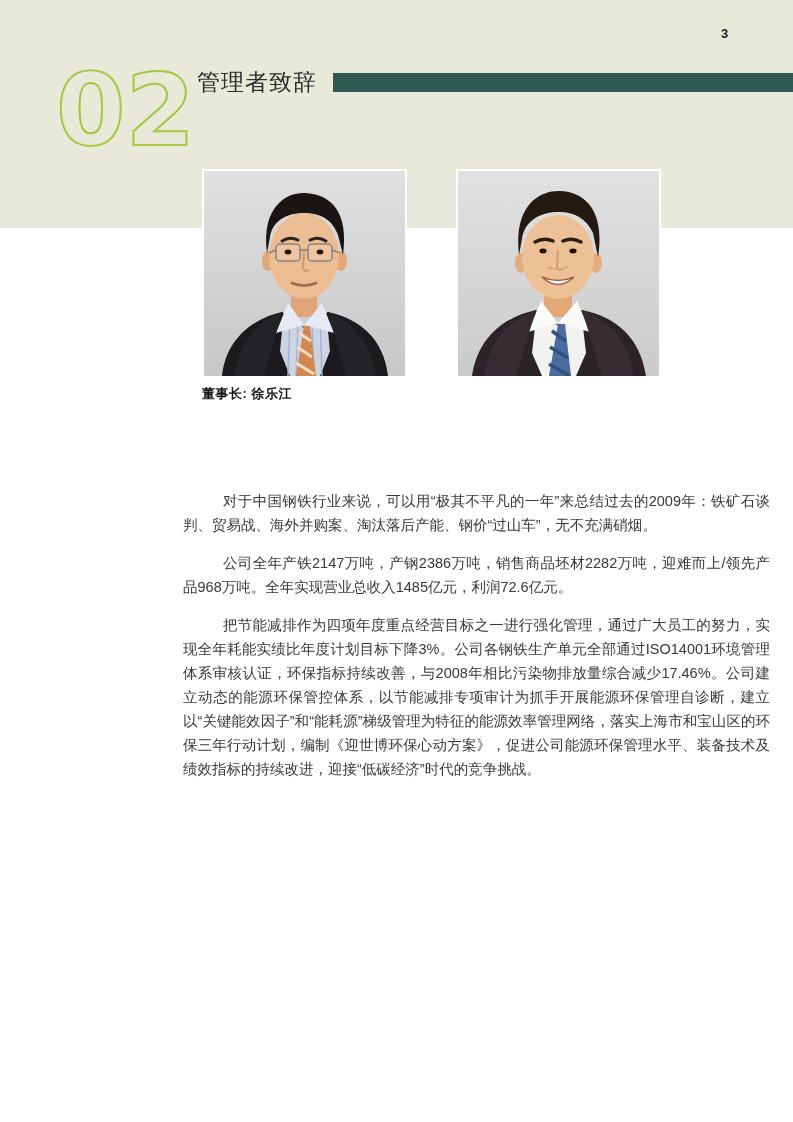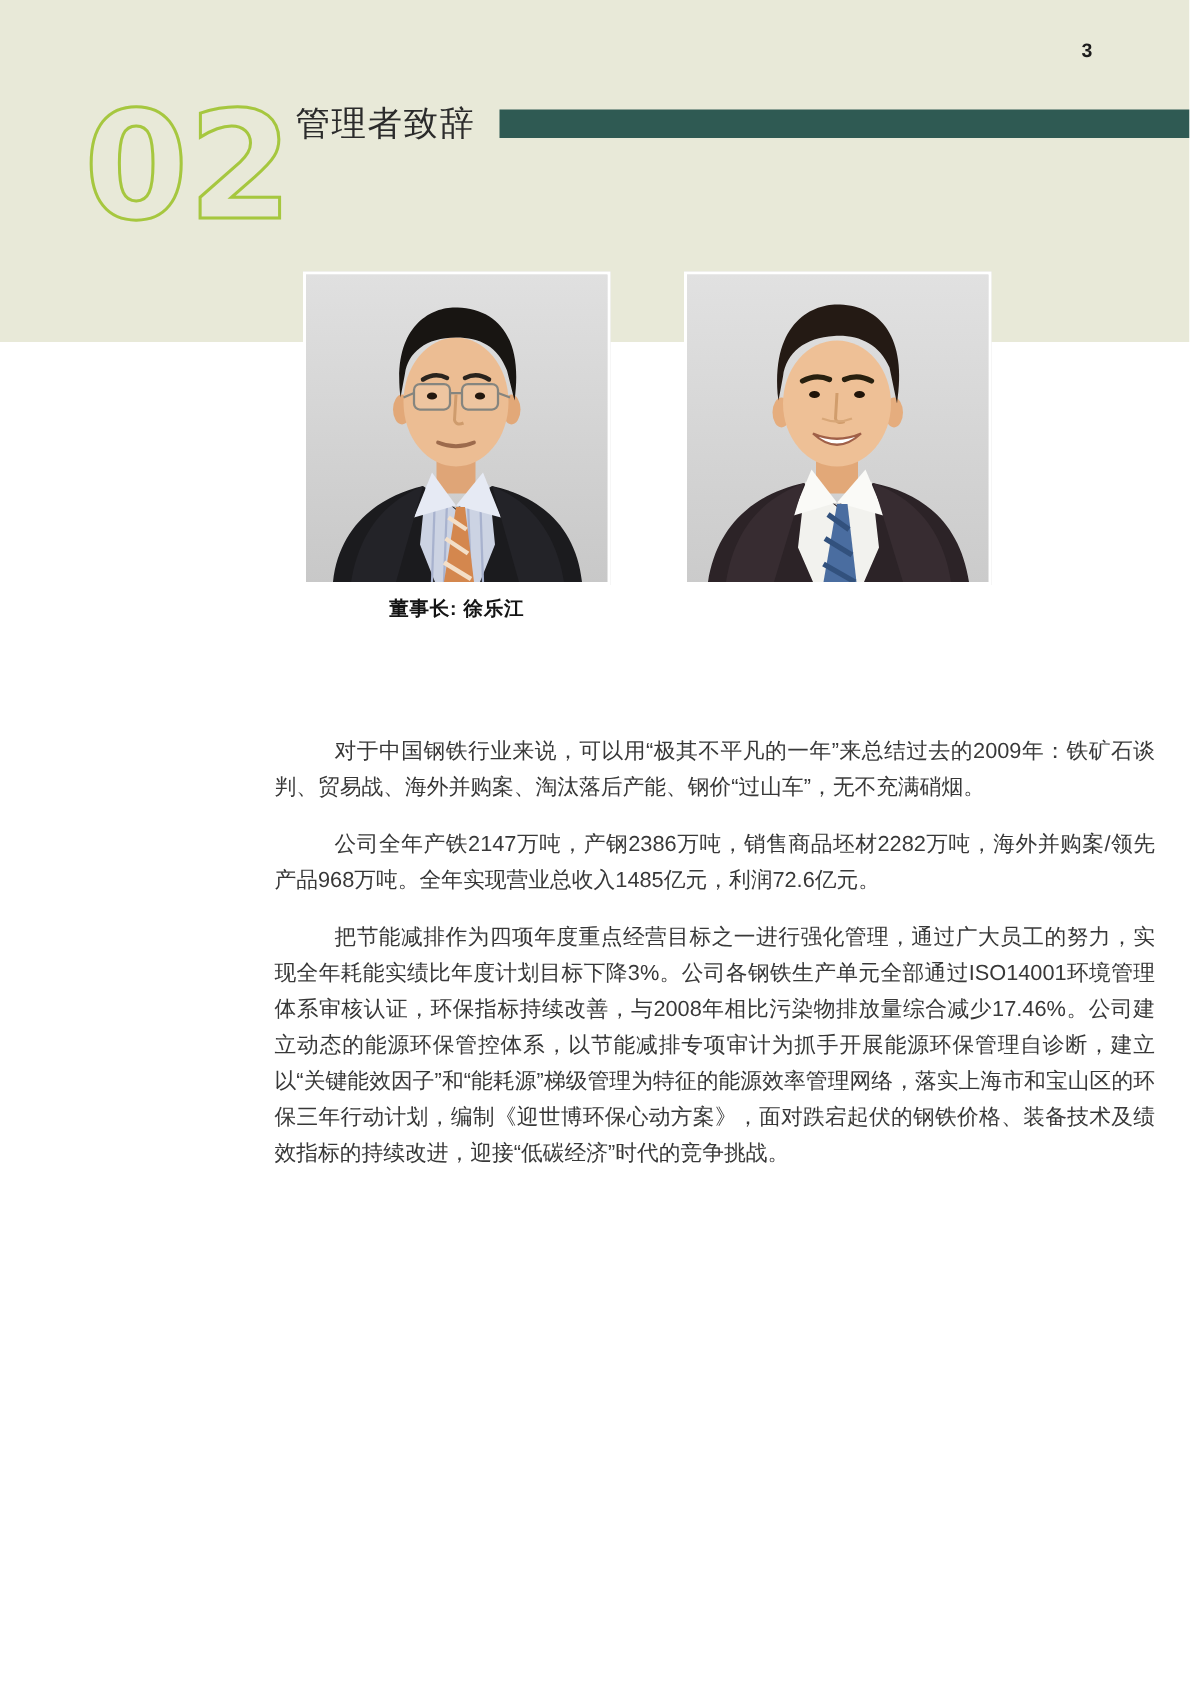--- a/index.html
+++ b/index.html
@@ -7,21 +7,21 @@
     width:793px;height:1122px;position:relative;background:#ffffff;
     font-family:"Liberation Sans","DejaVu Sans",sans-serif;
     overflow:hidden;
   }
   .band{position:absolute;top:0;left:0;width:793px;height:228px;background:#e8e9d8;}
   .page-num{position:absolute;top:26px;left:721px;font-size:13px;font-weight:bold;color:#1c1c1c;}
   .sec-num-svg{position:absolute;top:60px;left:52px;}
   .sec-title{position:absolute;top:67px;left:197px;margin:0;font-size:23px;font-weight:400;
     color:#2b2b2b;letter-spacing:1px;white-space:nowrap;}
   .title-bar{position:absolute;top:73px;left:333px;width:460px;height:19px;background:#2f5a53;}
-  .portrait{position:absolute;top:181px;margin:0;text-align:center;}
+  .portrait{position:absolute;top:169px;margin:0;}
   .portrait.p1{left:202px;}
   .portrait.p2{left:456px;}
   .portrait svg{display:block;border:2px solid #ffffff;background:#d9d9d9;}
   .portrait figcaption{margin-top:7px;font-size:13px;font-weight:bold;color:#141414;letter-spacing:.5px;}
   .body-text{position:absolute;top:489px;left:183px;width:587px;font-size:14.5px;line-height:24px;
     color:#383838;text-align:justify;}
   .body-text p{margin:0 0 14px 0;text-indent:40px;}
   .body-text p:last-child{margin-bottom:0;}
 </style>
 </head>
@@ -117,15 +117,15 @@
     <ellipse cx="85" cy="80" rx="3.6" ry="2.4" fill="#201409"></ellipse>
     <ellipse cx="115" cy="80" rx="3.6" ry="2.4" fill="#201409"></ellipse>
     <path d="M100 79 L99 96 Q100 100 105 98" stroke="#d19d6c" stroke-width="2" fill="none"></path>
     <path d="M84 106 Q100 121 116 106 Q100 113 84 106 Z" fill="#ffffff" stroke="#a06048" stroke-width="1.5"></path>
     <path d="M90 96 Q100 100 110 96" stroke="#d8a778" stroke-width="1.5" fill="none"></path>
   </svg>
 </figure>
 
 <div class="body-text">
   <p>对于中国钢铁行业来说，可以用“极其不平凡的一年”来总结过去的2009年：铁矿石谈判、贸易战、海外并购案、淘汰落后产能、钢价“过山车”，无不充满硝烟。</p>
-  <p>公司全年产铁2147万吨，产钢2386万吨，销售商品坯材2282万吨，海外并购案/领先产品968万吨。全年实现营业总收入1485亿元，利润72.6亿元。</p>
-  <p>把节能减排作为四项年度重点经营目标之一进行强化管理，通过广大员工的努力，实现全年耗能实绩比年度计划目标下降3%。公司各钢铁生产单元全部通过ISO14001环境管理体系审核认证，环保指标持续改善，与2008年相比污染物排放量综合减少17.46%。公司建立动态的能源环保管控体系，以节能减排专项审计为抓手开展能源环保管理自诊断，建立以“关键能效因子”和“能耗源”梯级管理为特征的能源效率管理网络，落实上海市和宝山区的环保三年行动计划，编制《迎世博环保心动方案》，面对跌宕起伏的钢铁价格、装备技术及绩效指标的持续改进，迎接“低碳经济”时代的竞争挑战。</p>
+  <p>公司全年产铁2147万吨，产钢2386万吨，销售商品坯材2282万吨，迎难而上/领先产品968万吨。全年实现营业总收入1485亿元，利润72.6亿元。</p>
+  <p>把节能减排作为四项年度重点经营目标之一进行强化管理，通过广大员工的努力，实现全年耗能实绩比年度计划目标下降3%。公司各钢铁生产单元全部通过ISO14001环境管理体系审核认证，环保指标持续改善，与2008年相比污染物排放量综合减少17.46%。公司建立动态的能源环保管控体系，以节能减排专项审计为抓手开展能源环保管理自诊断，建立以“关键能效因子”和“能耗源”梯级管理为特征的能源效率管理网络，落实上海市和宝山区的环保三年行动计划，编制《迎世博环保心动方案》，促进公司能源环保管理水平、装备技术及绩效指标的持续改进，迎接“低碳经济”时代的竞争挑战。</p>
 </div>
 
 </body></html>

